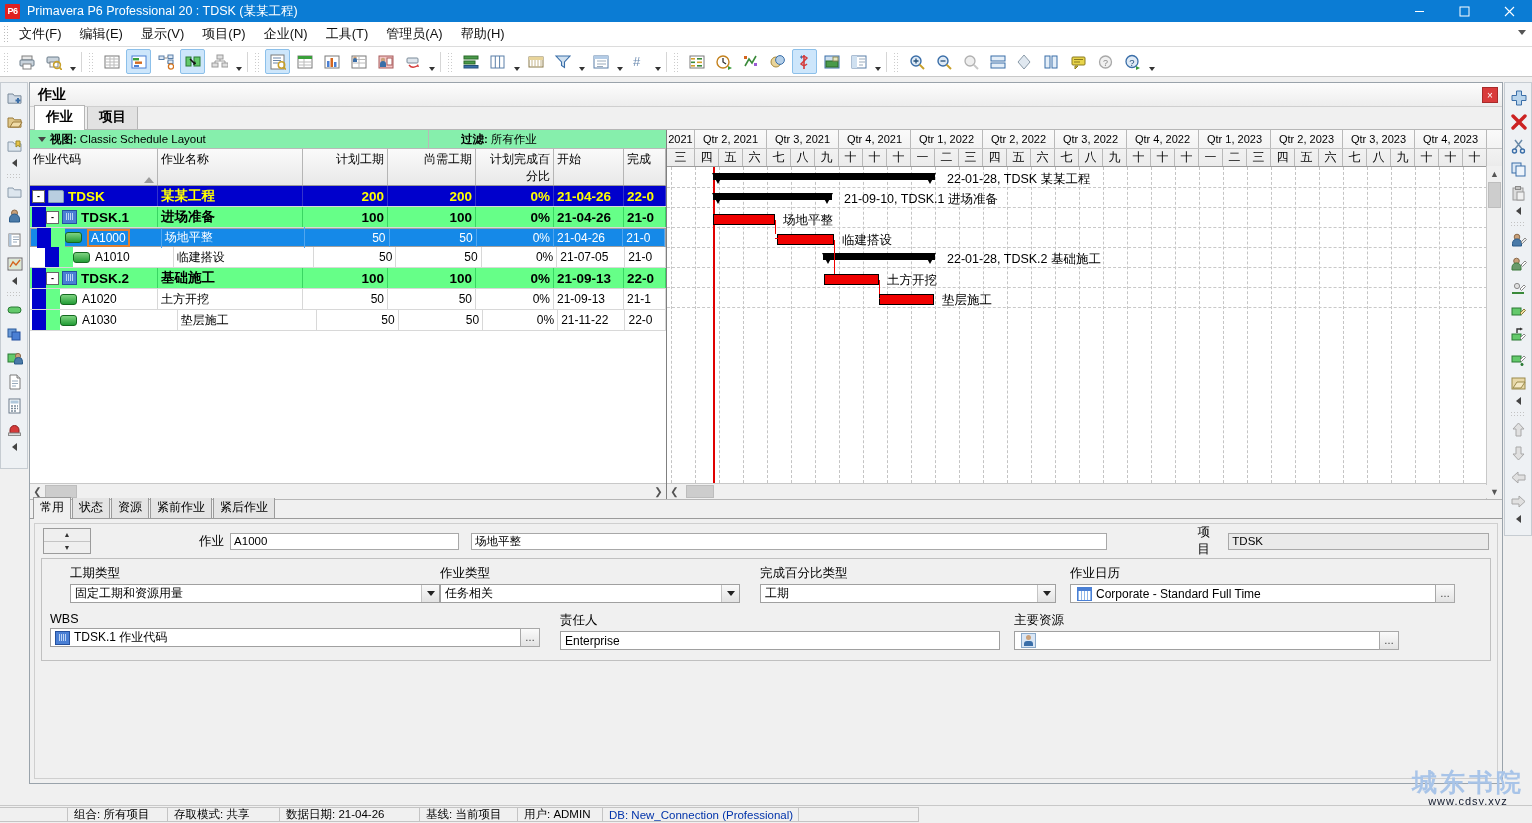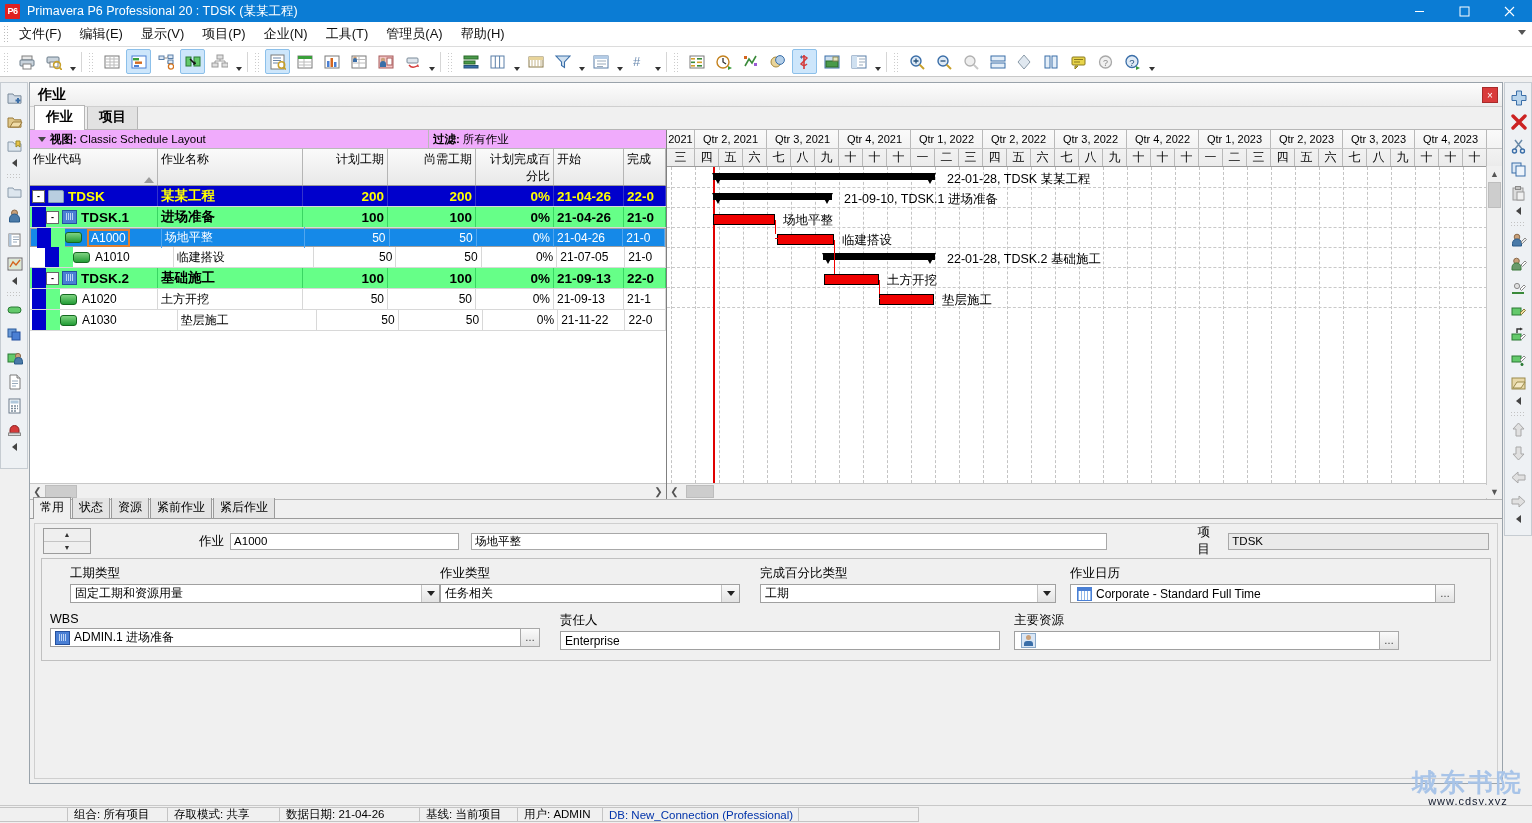--- a/index.html
+++ b/index.html
@@ -55,21 +55,21 @@
 
   .wtabs{height:22px;background:#f0f0f0;display:flex;align-items:flex-end;padding-left:4px;border-bottom:1px solid #b6b6b6;}
   .wtab{padding:2px 11px 3px;font-size:13.5px;font-weight:bold;border:1px solid #b6b6b6;border-bottom:none;background:#e2e2e2;margin-right:2px;}
   .wtab.active{background:#fff;font-weight:bold;position:relative;top:1px;padding-bottom:4px;}
 
   
   .split{display:flex;height:369px;background:#fff;border-bottom:1px solid #b6b6b6;}
   .leftpane{width:636px;display:flex;flex-direction:column;border-right:1px solid #808080;}
   .rightpane{flex:1;display:flex;flex-direction:column;position:relative;}
 
-  .viewbar{height:18px;background:#f0abfc;border-bottom:1px solid #b9b9b9;display:flex;align-items:center;font-size:11.5px;}
+  .viewbar{height:18px;background:#86efac;border-bottom:1px solid #b9b9b9;display:flex;align-items:center;font-size:11.5px;gap:28px;}
   .viewbar .seg{display:flex;align-items:center;height:18px;padding:0 4px;}
   .viewbar .seg.a{width:390px;border-right:1px solid #b9b9b9;}
   .vcaret{width:0;height:0;border-left:4px solid transparent;border-right:4px solid transparent;border-top:5px solid #444;margin:0 4px 0 4px;}
   .viewbar b{font-weight:bold;margin-right:3px;}
 
   
   .thead{display:flex;height:36px;background:linear-gradient(#fafafa,#e8e8e8);border-bottom:1px solid #9b9b9b;font-size:12px;}
   .th{border-right:1px solid #b5b5b5;padding:2px 3px;box-sizing:border-box;position:relative;overflow:hidden;}
   .th.r{text-align:right;}
   .th .sortmark{position:absolute;right:3px;bottom:2px;width:0;height:0;
@@ -1027,21 +1027,21 @@
                 <span class="ell">…</span>
               </div>
             </div>
           </div>
 
           <div class="fgrid" style="margin-top:9px;">
             <div class="fcol" style="width:490px;">
               <span class="flabel">WBS</span>
               <div class="sel">
                 <span class="ic-wbs"></span>
-                <span>ADMIN.1  进场准备</span>
+                <span>TDSK.1  作业代码</span>
                 <span class="ell">…</span>
               </div>
             </div>
             <div class="fcol" style="width:440px;margin-left:20px;">
               <span class="flabel">责任人</span>
               <div class="sel">
                 <span>Enterprise</span>
               </div>
             </div>
             <div class="fcol" style="width:385px;margin-left:14px;">

